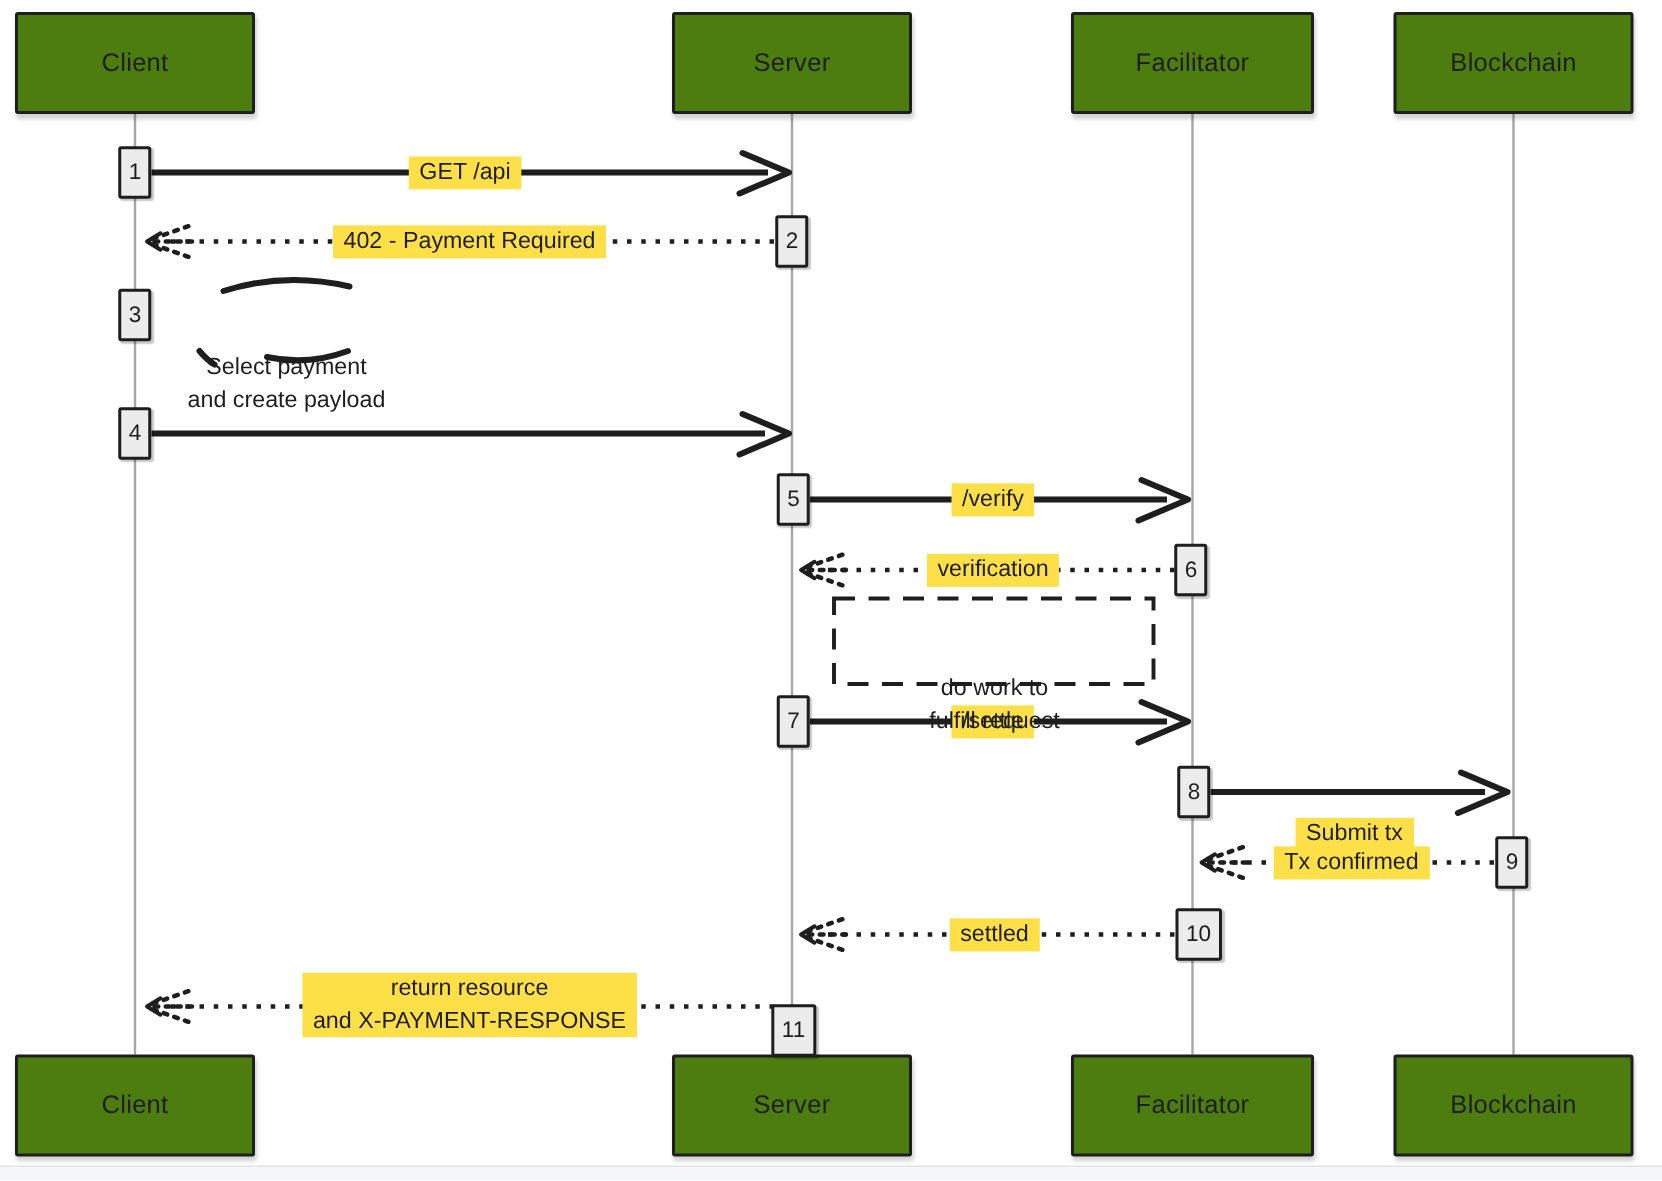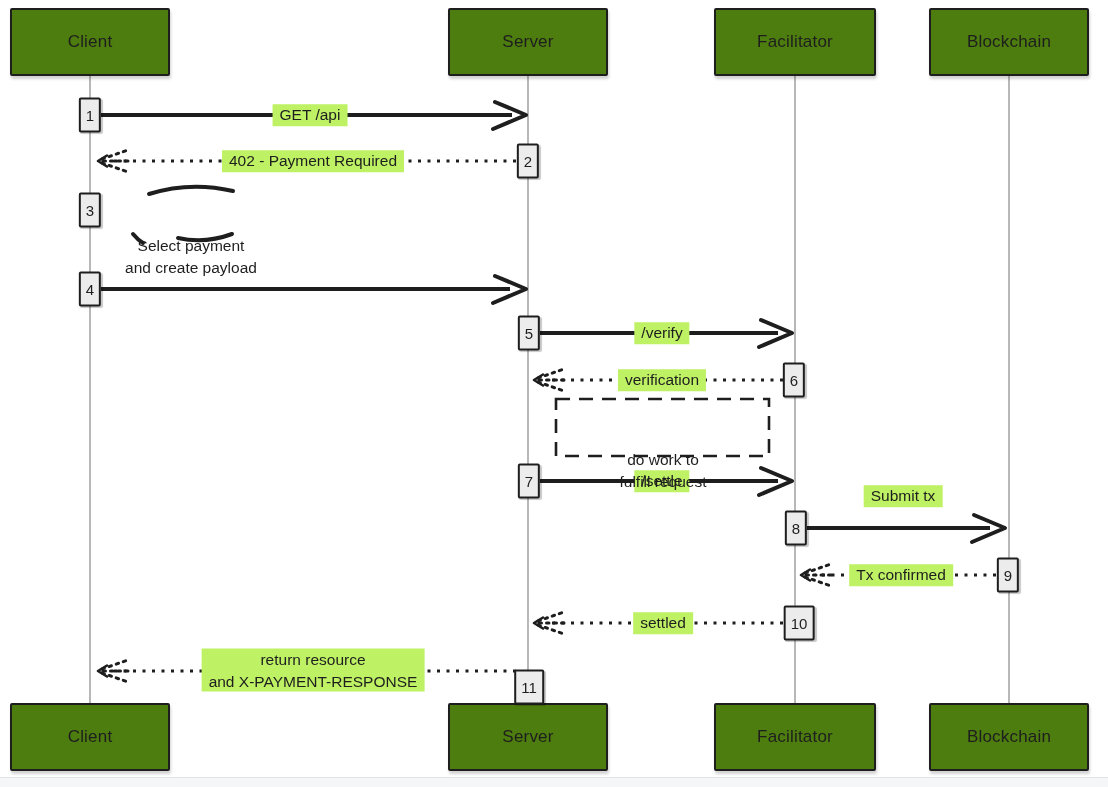--- a/index.html
+++ b/index.html
@@ -28,21 +28,21 @@
 
   .actor{position:absolute;z-index:2;width:160px;height:68px;background:#4d7c0f;
     border:2.6px solid var(--ink);border-radius:2px;display:flex;align-items:center;
     justify-content:center;font-size:17px;letter-spacing:.2px;
     box-shadow:1px 3px 3px rgba(0,0,0,.18);}
   .badge{position:absolute;z-index:4;transform:translate(-50%,-50%);min-width:12px;
     padding:6px 5px;text-align:center;font-size:15px;line-height:19px;
     background:var(--badge-fill);border:2.2px solid var(--ink);border-radius:2px;
     box-shadow:1.5px 1.5px 1px rgba(0,0,0,.22);}
   .msg-label{position:absolute;z-index:3;transform:translate(-50%,-50%);
-    background:#bef264;padding:0 7px;font-size:15.5px;line-height:21.5px;
+    background:#fde047;padding:0 7px;font-size:15.5px;line-height:21.5px;
     white-space:pre-line;text-align:center;color:var(--text);}
   .msg-label.no-bg{background:transparent;margin-top:42px;}
   .footer-strip{position:absolute;z-index:2;left:0;top:777px;width:1108px;height:10px;
     background:var(--footer-strip);border-top:1px solid #e2e3e6;}
 </style>
 </head>
 <body>
 
 <div class="canvas">
 
@@ -159,21 +159,21 @@
   <div class="badge" style="left:799px;top:623px;">10</div>
   <div class="badge" style="left:529px;top:687px;">11</div>
 
   <div class="msg-label" style="left:310px;top:115px;">GET /api</div>
   <div class="msg-label" style="left:313px;top:161px;">402 - Payment Required</div>
   <div class="msg-label no-bg" style="left:191px;top:214px;">Select payment
 and create payload</div>
   <div class="msg-label" style="left:662px;top:333px;">/verify</div>
   <div class="msg-label" style="left:662px;top:380px;">verification</div>
   <div class="msg-label" style="left:662px;top:481px;">/settle</div>
-  <div class="msg-label" style="left:903px;top:496px;">Submit tx</div>
+  <div class="msg-label" style="left:903px;top:556px;">Submit tx</div>
   <div class="msg-label" style="left:901px;top:575px;">Tx confirmed</div>
   <div class="msg-label" style="left:663px;top:623px;">settled</div>
   <div class="msg-label" style="left:313px;top:670px;">return resource
 and X-PAYMENT-RESPONSE</div>
 
   <div class="msg-label no-bg" style="left:663px;top:428px;">do work to
 fulfill request</div>
 
   <div class="footer-strip"></div>
 </div>

